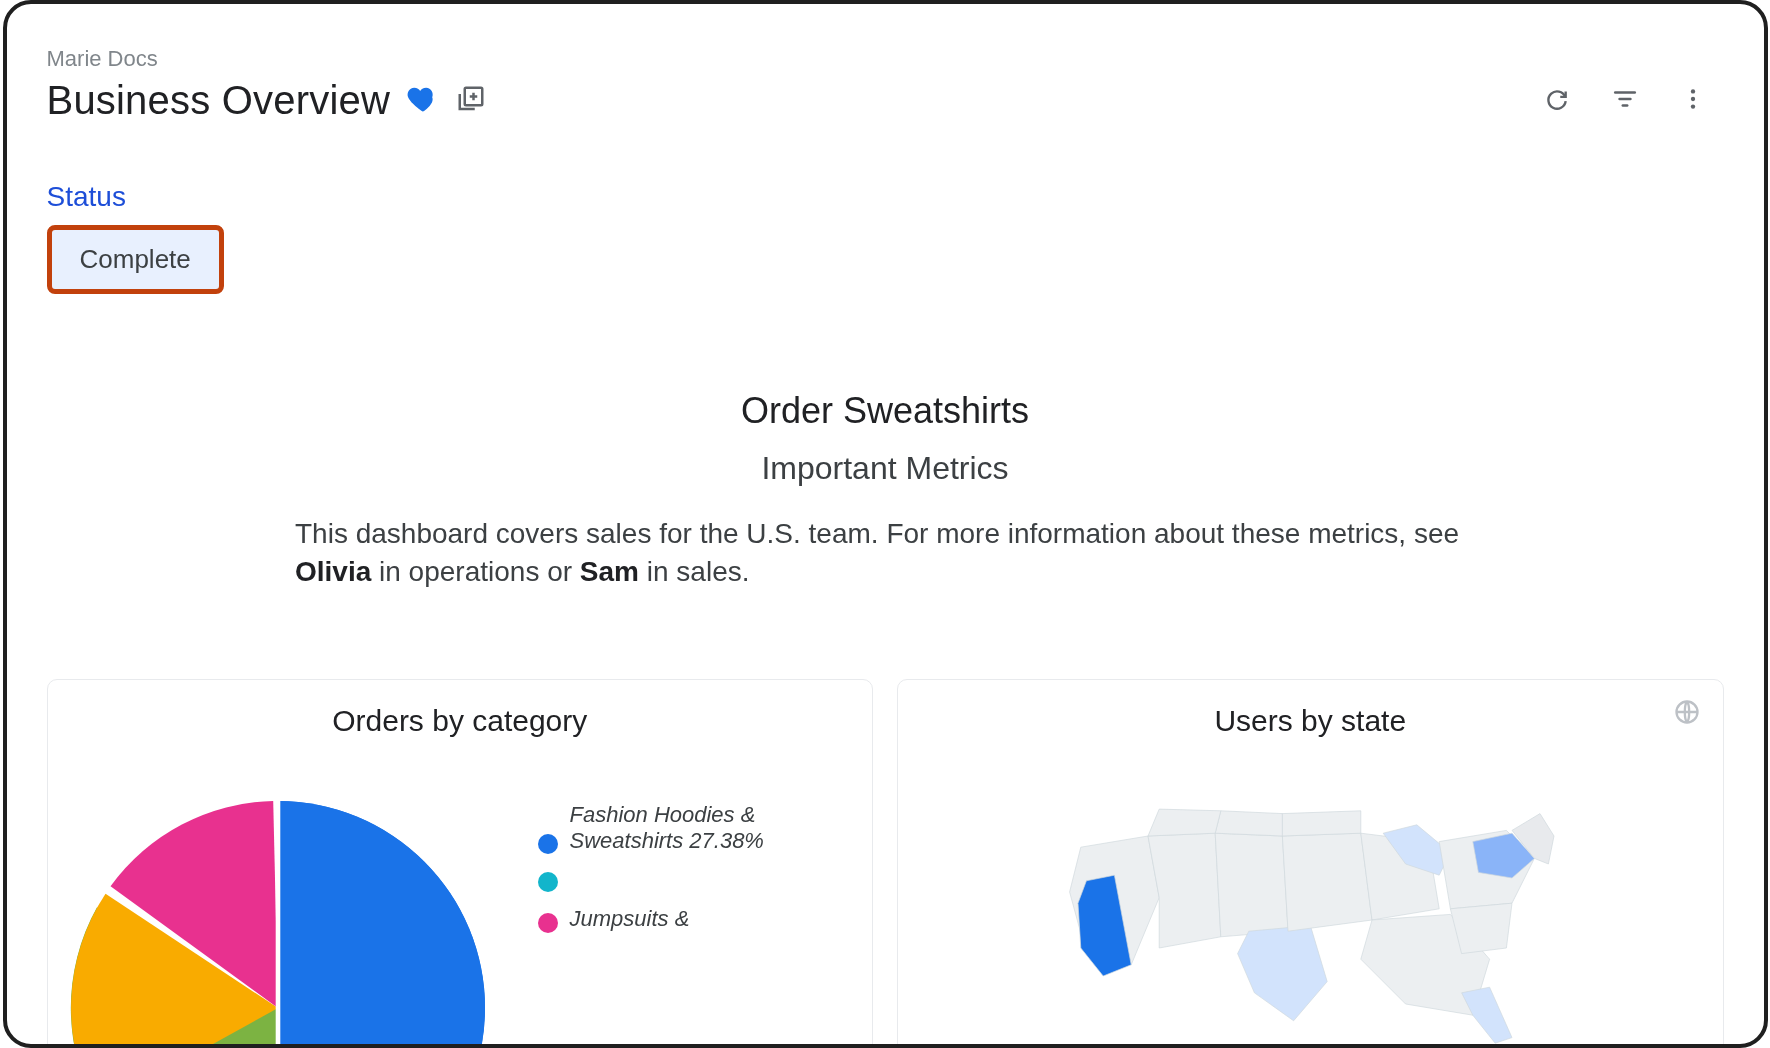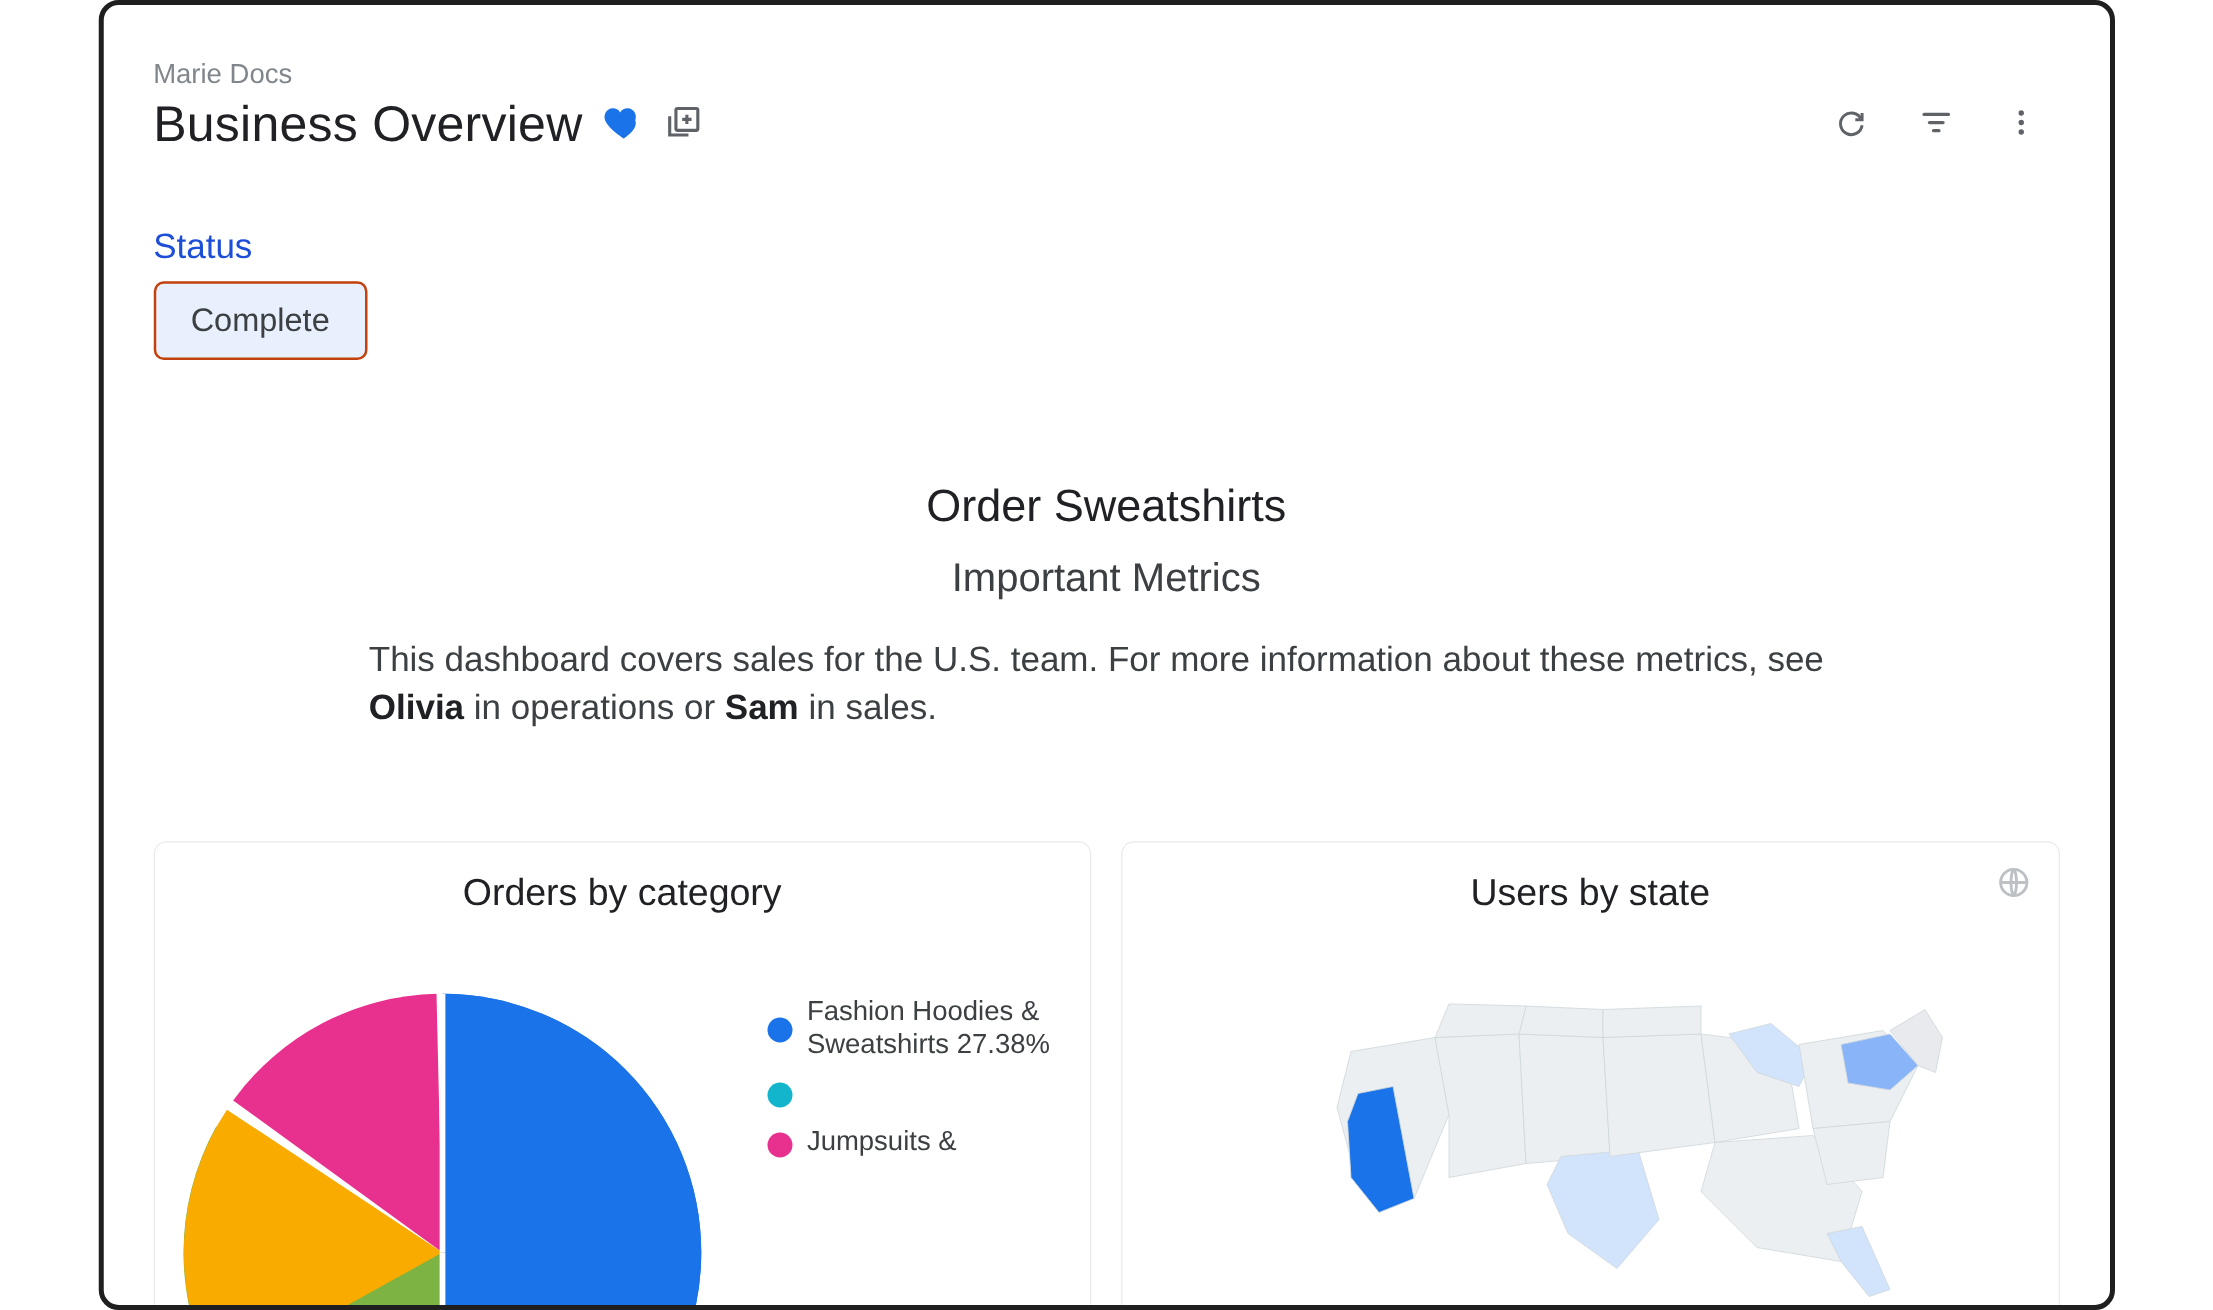--- a/index.html
+++ b/index.html
@@ -4,24 +4,24 @@
 <style>
   * { box-sizing: border-box; margin: 0; padding: 0; }
   html, body { width: 100%; height: 100%; }
   body {
     font-family: "Google Sans", "Helvetica Neue", Arial, sans-serif;
     background: #fff;
     color: #202124;
     overflow: hidden;
   }
   .frame {
-    width: 1613px;
+    width: 1765px;
     height: 1048px;
     border: 4px solid #1f1f1f;
-    border-radius: 16px;
+    border-radius: 28px;
     margin: 0 auto;
     background: #fff;
     position: relative;
     overflow: hidden;
   }
   .inner {
     padding: 42px 40px 0 40px;
     height: 100%;
     overflow: hidden;
   }
@@ -58,21 +58,21 @@
   .toolbar-icon { color:#5f6368; cursor:pointer; }
   .status-label {
     font-size: 28px;
     color: #1d4ed8;
     margin-top: 58px;
     margin-bottom: 12px;
   }
   .status-chip {
     display: inline-block;
     background: #e8f0fe;
-    border: 2px solid #c2410c;
+    border: 5px solid #c2410c;
     border-radius: 8px;
     padding: 14px 28px;
     font-size: 26px;
     color: #3c4043;
   }
   .section {
     margin-top: 96px;
     text-align: center;
   }
   .section-title {
@@ -144,21 +144,21 @@
   .pie svg { width: 460px; height: 460px; position: absolute; top: 0; left: 0; }
   .legend {
     display: flex;
     flex-direction: column;
     gap: 14px;
     font-size: 22px;
     color: #3c4043;
     margin-top: 24px;
     max-width: 280px;
   }
-  .legend-item { display: flex; gap: 12px; align-items: center; }
+  .legend-item { display: flex; gap: 12px; align-items: flex-end; font-style: italic; }
   .legend-dot { width: 20px; height: 20px; border-radius: 50%; flex-shrink:0; margin-top:4px; }
   .legend-text { line-height: 1.2; }
 
   
   .map-wrap {
     margin-top: 42px;
     text-align: center;
   }
   .map-wrap svg { width: 780px; height: 280px; }
 </style>

